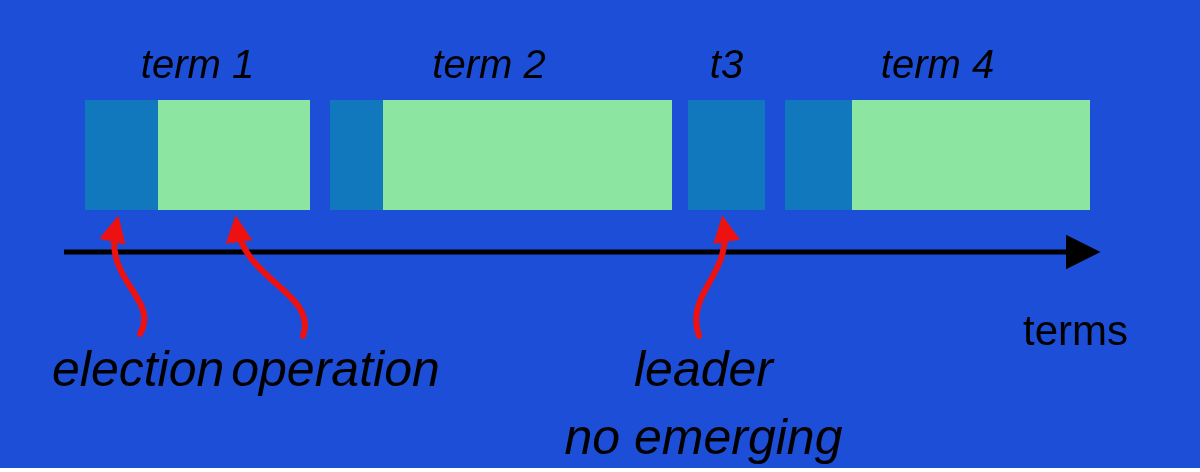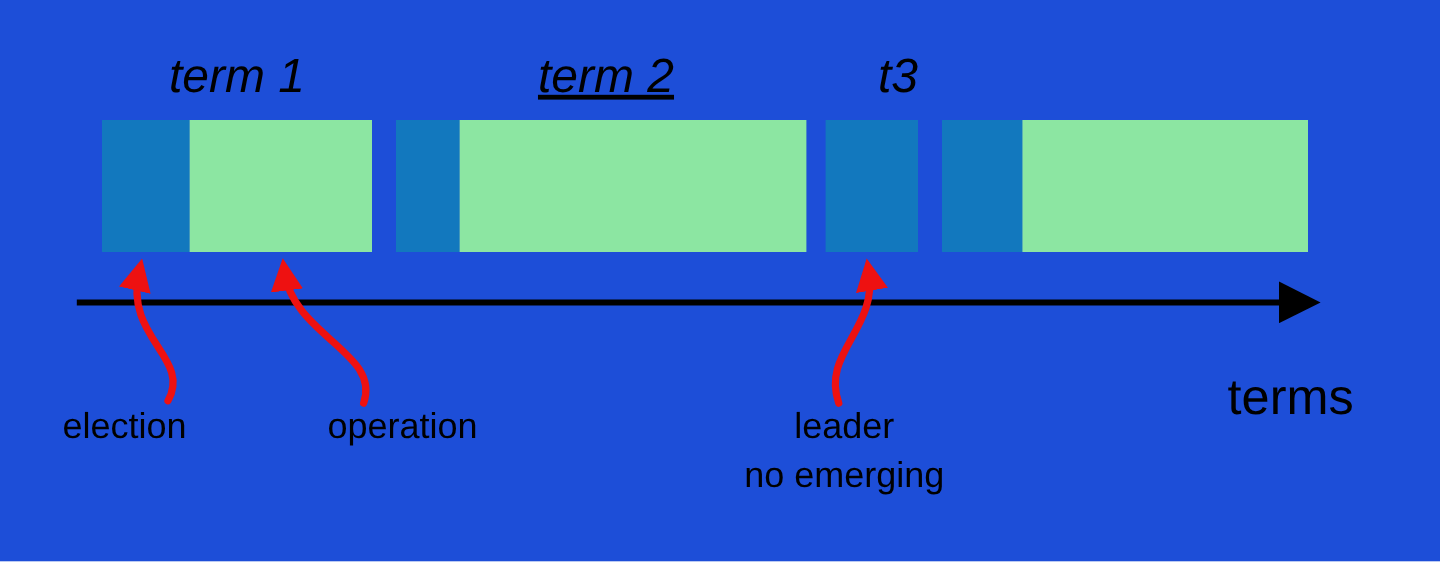--- a/index.html
+++ b/index.html
@@ -48,38 +48,40 @@
   .axis-label {
     position: absolute;
     top: 308px;
     right: 72px;
     font-size: 42px;
     line-height: 1.1;
   }
   
   .annotation {
     position: absolute;
-    font-size: 30px;
+    font-size: 50px;
     line-height: 1.35;
     text-align: center;
     white-space: nowrap;
+    font-style: italic;
   }
   .annotation .line { display: block; }
   #ann-election { left: 52px;  top: 336px; text-align: left; }
   #ann-normal   { left: 228px; top: 336px; width: 215px; }
   #ann-noleader { left: 556px; top: 336px; width: 295px; }
 </style>
 </head>
 <body>
 
 <div class="canvas">
 
   <div class="term-label" style="left:85px;  width:225px;">term 1</div>
-  <div class="term-label" style="left:334px; width:342px;text-decoration:underline;">term 2</div>
-  <div class="term-label" style="left:688px; width:77px;text-align:right;">t3</div>
+  <div class="term-label" style="left:318px; width:342px;">term 2</div>
+  <div class="term-label" style="left:688px; width:77px;">t3</div>
+  <div class="term-label" style="left:785px; width:305px;">term 4</div>
 
   <div class="bar" style="left:85px; width:225px;">
     <div class="seg-blue" style="width:73px;"></div>
     <div class="seg-green"></div>
   </div>
 
   <div class="bar" style="left:330px; width:342px;">
     <div class="seg-blue" style="width:53px;"></div>
     <div class="seg-green"></div>
   </div>

